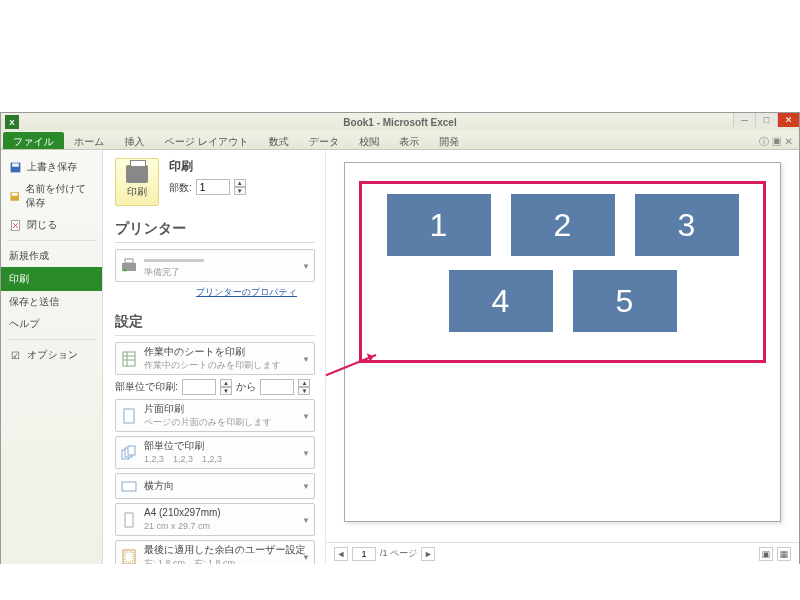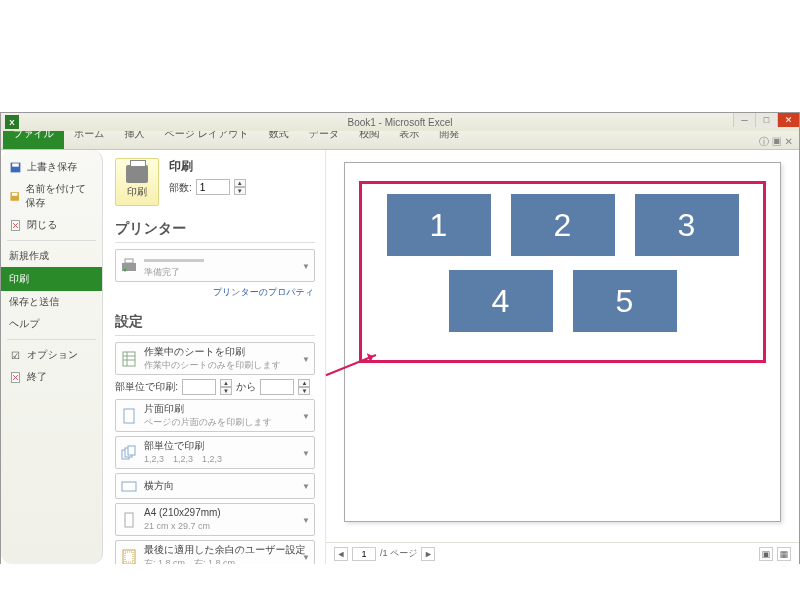--- a/index.html
+++ b/index.html
@@ -2,32 +2,32 @@
 <html><head>
 <meta charset="utf-8">
 <style>
 * { margin:0; padding:0; box-sizing:border-box; font-family:"Meiryo","MS PGothic",sans-serif; }
 body { background:#fff; width:800px; height:600px; overflow:hidden; position:relative; }
 
 .frame { position:absolute; top:112px; left:0; width:800px; height:452px; border:1px solid #999; background:#fff; }
 
 .titlebar { height:18px; background:linear-gradient(#f0f0e8,#e8e8d8); display:flex; align-items:center; font-size:10px; color:#666; position:relative; }
 .titlebar .app-icon { width:14px; height:14px; background:#2a7a2a; margin:0 4px; display:flex; align-items:center; justify-content:center; color:#fff; font-size:8px; font-weight:bold; }
-.titlebar .title { position:absolute; left:50%; transform:translateX(-50%); }
+.titlebar .title { position:absolute; left:50%; transform:translateX(-50%);font-weight:bold; }
 .winbtns { position:absolute; right:0; top:0; display:flex; }
 .winbtns span { width:22px; height:14px; display:flex; align-items:center; justify-content:center; font-size:9px; border-left:1px solid #ccc; background:#e8e8e0; }
 .winbtns .close { background:#d04020; color:#fff; }
 
 .ribbon-tabs { height:19px; background:linear-gradient(#f0f0e6,#e6e6d8); display:flex; align-items:flex-end; font-size:10px; border-bottom:1px solid #c8c8b8; }
-.ribbon-tabs .tab { padding:3px 10px 8px; color:#555; cursor:pointer; }
+.ribbon-tabs .tab { padding:3px 10px 0; color:#555; cursor:pointer; }
 .ribbon-tabs .tab.file { background:#2a8a2a; color:#fff; border-radius:2px 2px 0 0; margin-left:2px; }
 .ribbon-tabs .help { margin-left:auto; margin-right:6px; color:#888; }
 
 .backstage { display:flex; height:414px; background:#fff; }
-.bs-nav { width:102px; background:linear-gradient(#f8f8f4,#f0f0e8); border-right:1px solid #ddd; padding-top:6px; font-size:10px;border-radius:11px; }
+.bs-nav { width:102px; background:linear-gradient(#f8f8f4,#f0f0e8); border-right:1px solid #ddd; padding-top:6px; font-size:10px; }
 .bs-nav .item { padding:4px 6px 4px 8px; color:#444; display:flex; align-items:center; gap:5px; cursor:pointer; }
 .bs-nav .item .ico { width:13px; height:13px; display:inline-flex; align-items:center; justify-content:center; }
 .bs-nav .sep { height:1px; background:#ddd; margin:4px 6px; }
 .bs-nav .item.active { background:#2a8a2a; color:#fff; margin:0; padding:5px 6px 5px 8px; }
 
 .bs-center { width:222px; padding:8px 10px 8px 12px; font-size:10px; color:#444; overflow:hidden; }
 .print-hdr { display:flex; align-items:flex-start; gap:10px; }
 .print-btn { width:44px; height:48px; background:linear-gradient(#fefedc,#f8f0b0); border:1px solid #e0d880; border-radius:2px; display:flex; flex-direction:column; align-items:center; justify-content:center; gap:2px; }
 .print-btn .pico { width:22px; height:18px; background:#888; border-radius:2px; position:relative; }
 .print-btn .pico::before { content:""; position:absolute; top:-5px; left:4px; width:14px; height:5px; background:#fff; border:1px solid #888; }
@@ -36,21 +36,21 @@
 .spin { display:flex; flex-direction:column; }
 .spin span { width:12px; height:8px; border:1px solid #bbb; font-size:6px; line-height:6px; text-align:center; background:#f8f8f8; }
 
 .sec-hdr { font-weight:bold; font-size:14px; margin:14px 0 4px; color:#555; }
 .hr { height:1px; background:#ddd; margin:2px 0 6px; }
 .dd { border:1px solid #ccc; border-radius:2px; padding:3px 4px; display:flex; align-items:center; gap:6px; margin-bottom:4px; background:#fdfdfd; position:relative; min-height:24px; }
 .dd .chev { position:absolute; right:4px; top:50%; transform:translateY(-50%); font-size:8px; color:#888; }
 .dd .txt { line-height:1.25; }
 .dd .sub { color:#999; font-size:9px; }
 .dd .dico { width:18px; height:18px; flex-shrink:0; display:flex; align-items:center; justify-content:center; }
-.linkr { text-align:right; font-size:9px; color:#2a5aaa; margin:2px 1px 4px; }
+.linkr { text-align:right; font-size:9px; color:#2a5aaa; text-decoration:underline; margin:2px 18px 4px; }
 .pgrow { display:flex; align-items:center; gap:4px; margin:4px 0; }
 .pgrow input { width:34px; height:16px; border:1px solid #bbb; font-size:10px; }
 
 .preview { flex:1; background:#fff; border-left:1px solid #e8e8e0; position:relative; display:flex; flex-direction:column; }
 .preview-body { flex:1; position:relative; padding:12px 18px 6px; }
 .paper { background:#fff; border:1px solid #aaa; width:100%; height:360px; box-shadow:2px 2px 4px rgba(0,0,0,.12); padding:18px 14px; }
 .hl { border:3px solid #d81b60; padding:10px 6px 14px; }
 .row { display:flex; justify-content:center; gap:20px; margin-bottom:14px; }
 .card { width:104px; height:62px; background:#5a7ea8; color:#fff; font-size:32px; display:flex; align-items:center; justify-content:center; font-family:Arial,sans-serif; }
 .arrow { position:absolute; left:-4px; top:204px; width:54px; height:2px; background:#d81b60; transform:rotate(-22deg); transform-origin:right center; }
@@ -131,29 +131,20 @@
       <div class="item">
           <span>保存と送信</span>
         </div>
       <div class="item">
           <span>ヘルプ</span>
         </div>
       <div class="sep"></div>
       <div class="item">
           <span class="ico">☑</span>
           <span>オプション</span>
-        </div>
-      <div class="item">
-          <span class="ico">
-            <svg viewBox="0 0 16 16">
-              <rect x="3" y="2" width="10" height="12" fill="#fff" stroke="#888"></rect>
-              <path d="M5 5l6 6M11 5l-6 6" stroke="#c33"></path>
-            </svg>
-          </span>
-          <span>終了</span>
         </div>
     </div>
 
     <div class="bs-center">
       <div class="print-hdr">
         <div class="print-btn">
           <span class="pico"></span>
           <span>印刷</span>
         </div>
         <div>

